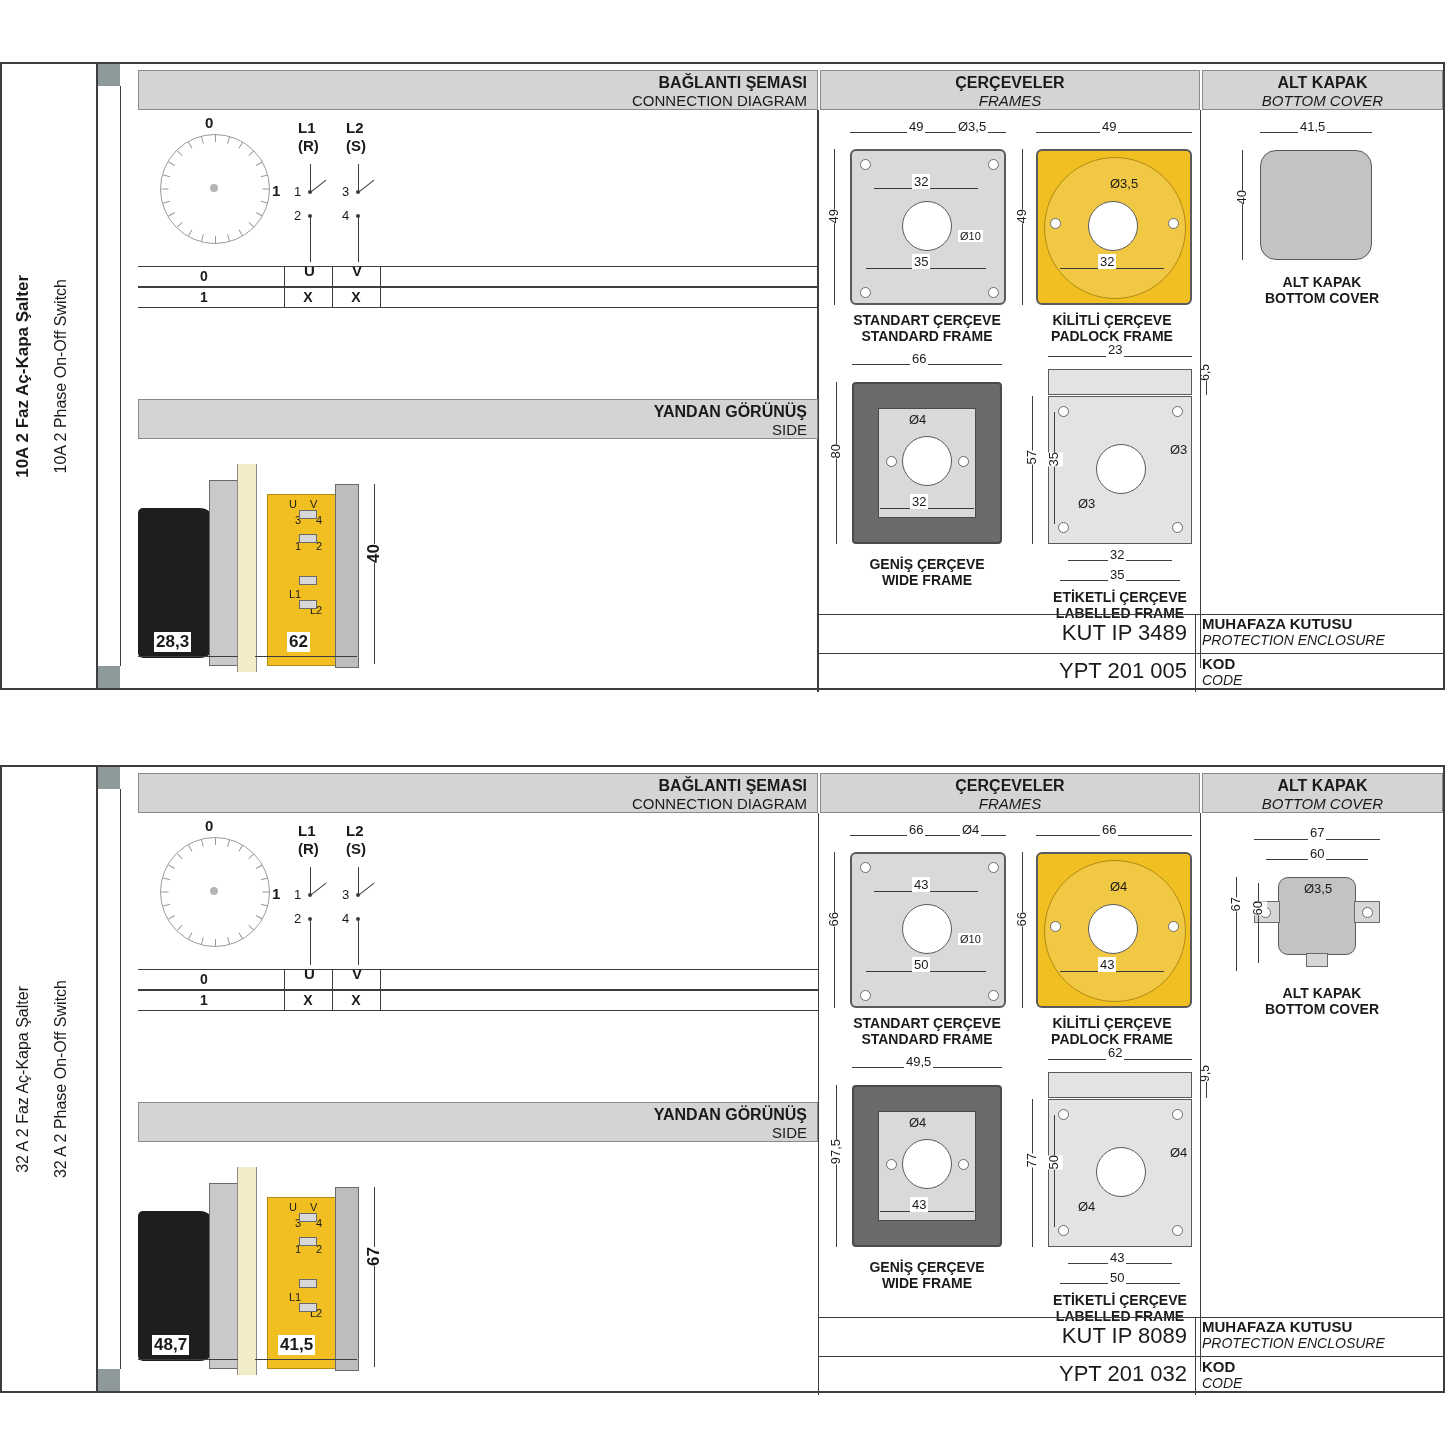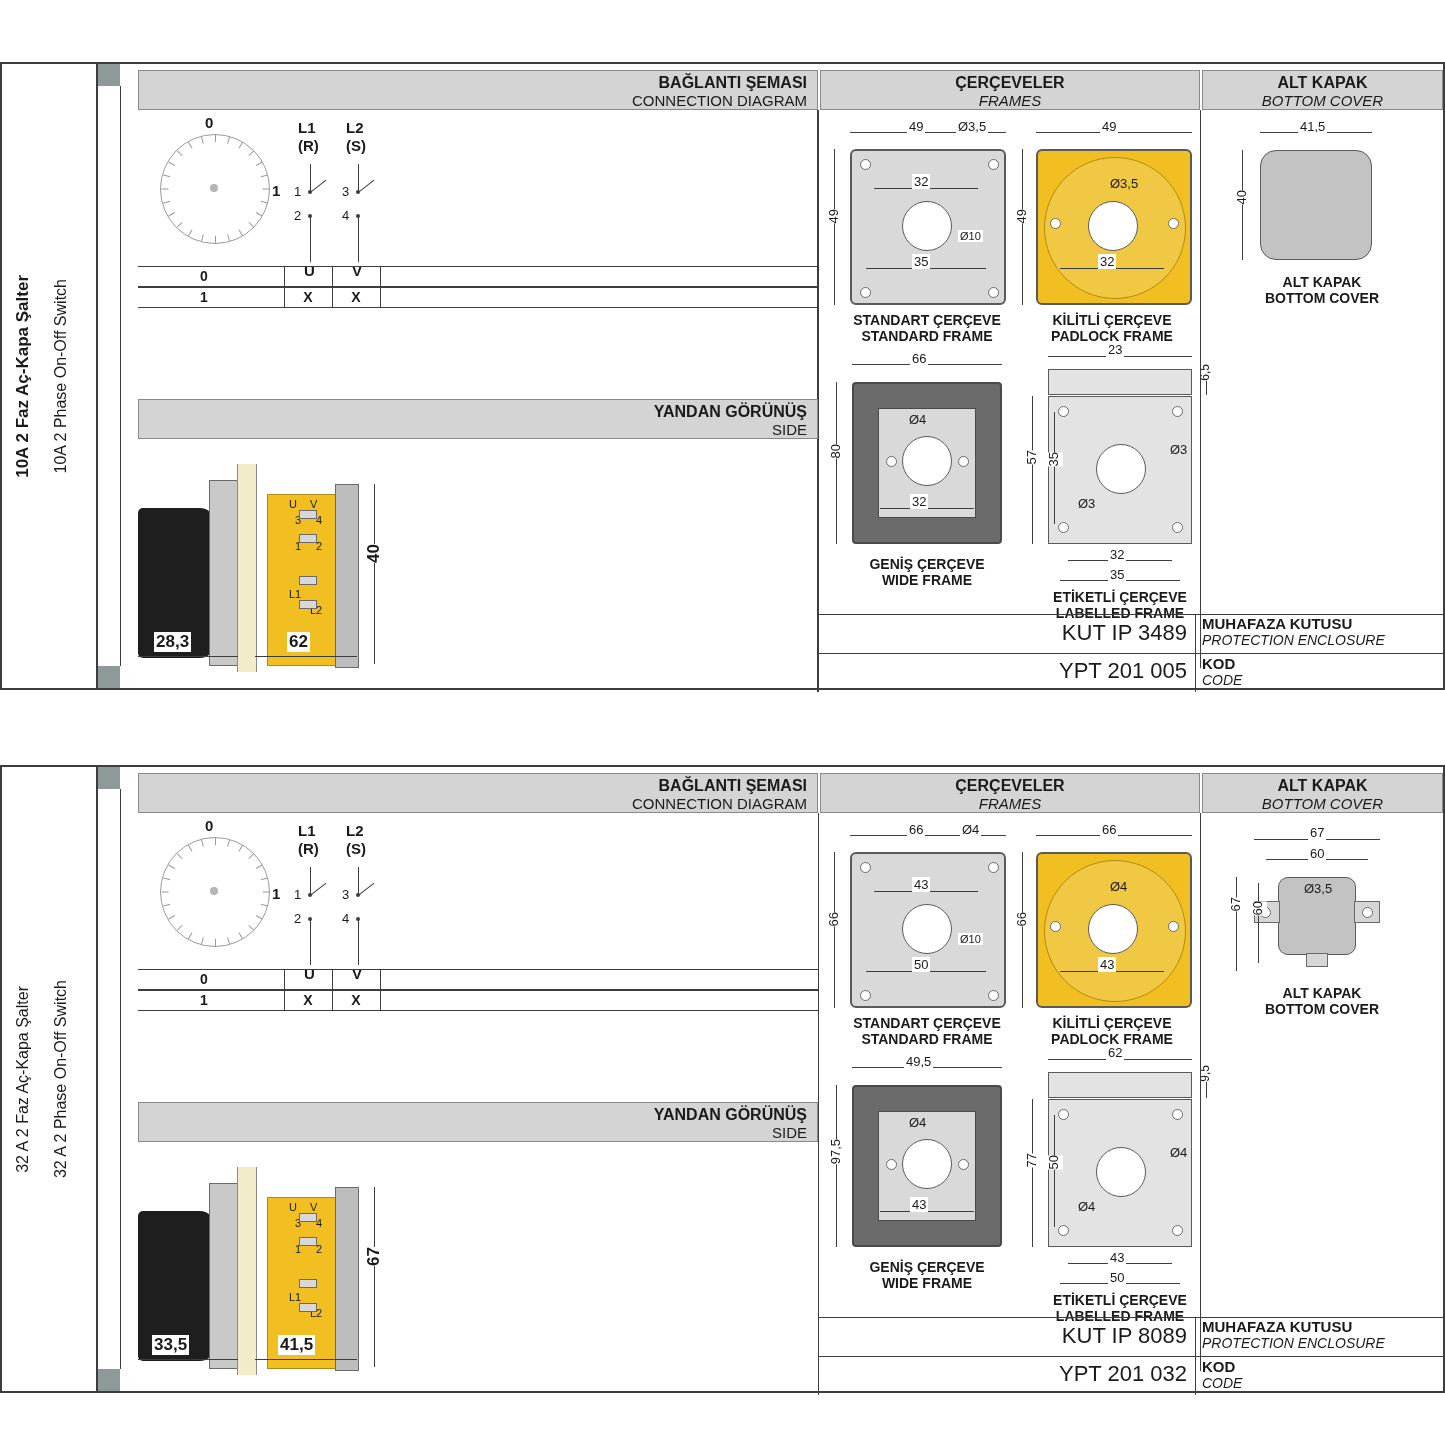--- a/index.html
+++ b/index.html
@@ -425,21 +425,21 @@
       <div class="contact" style="left:314px;top:476px;">2</div>
       <div class="contact" style="left:293px;top:476px;">1</div>
       <div class="contact" style="left:287px;top:524px;">L1</div>
       <div class="contact" style="left:308px;top:540px;">L2</div>
       <div class="greyblk" style="left:297px;top:446px;width:16px;height:7px;background:#d8d8d8;"></div>
       <div class="greyblk" style="left:297px;top:470px;width:16px;height:7px;background:#d8d8d8;"></div>
       <div class="greyblk" style="left:297px;top:512px;width:16px;height:7px;background:#d8d8d8;"></div>
       <div class="greyblk" style="left:297px;top:536px;width:16px;height:7px;background:#d8d8d8;"></div>
 
       <div class="dimline dimh" style="left:136px;top:592px;width:100px;"></div>
-      <div class="dimtxt b" style="left:150px;top:568px;font-weight:bold;font-size:17px;">33,5</div>
+      <div class="dimtxt b" style="left:150px;top:568px;font-weight:bold;font-size:17px;">48,7</div>
       <div class="dimline dimh" style="left:253px;top:592px;width:102px;"></div>
       <div class="dimtxt b" style="left:276px;top:568px;font-weight:bold;font-size:17px;">41,5</div>
       <div class="dimline dimv" style="left:372px;top:420px;height:180px;"></div>
       <div class="dimtxt v b" style="left:360px;top:480px;font-weight:bold;font-size:17px;">67</div>
     </div>
 
     <div class="sq frame-std" style="left:848px;top:85px;width:156px;height:156px;"></div>
     <div class="circle" style="left:900px;top:137px;width:48px;height:48px;"></div>
     <div class="smallhole" style="left:858px;top:95px;"></div>
     <div class="smallhole" style="left:986px;top:95px;"></div>

